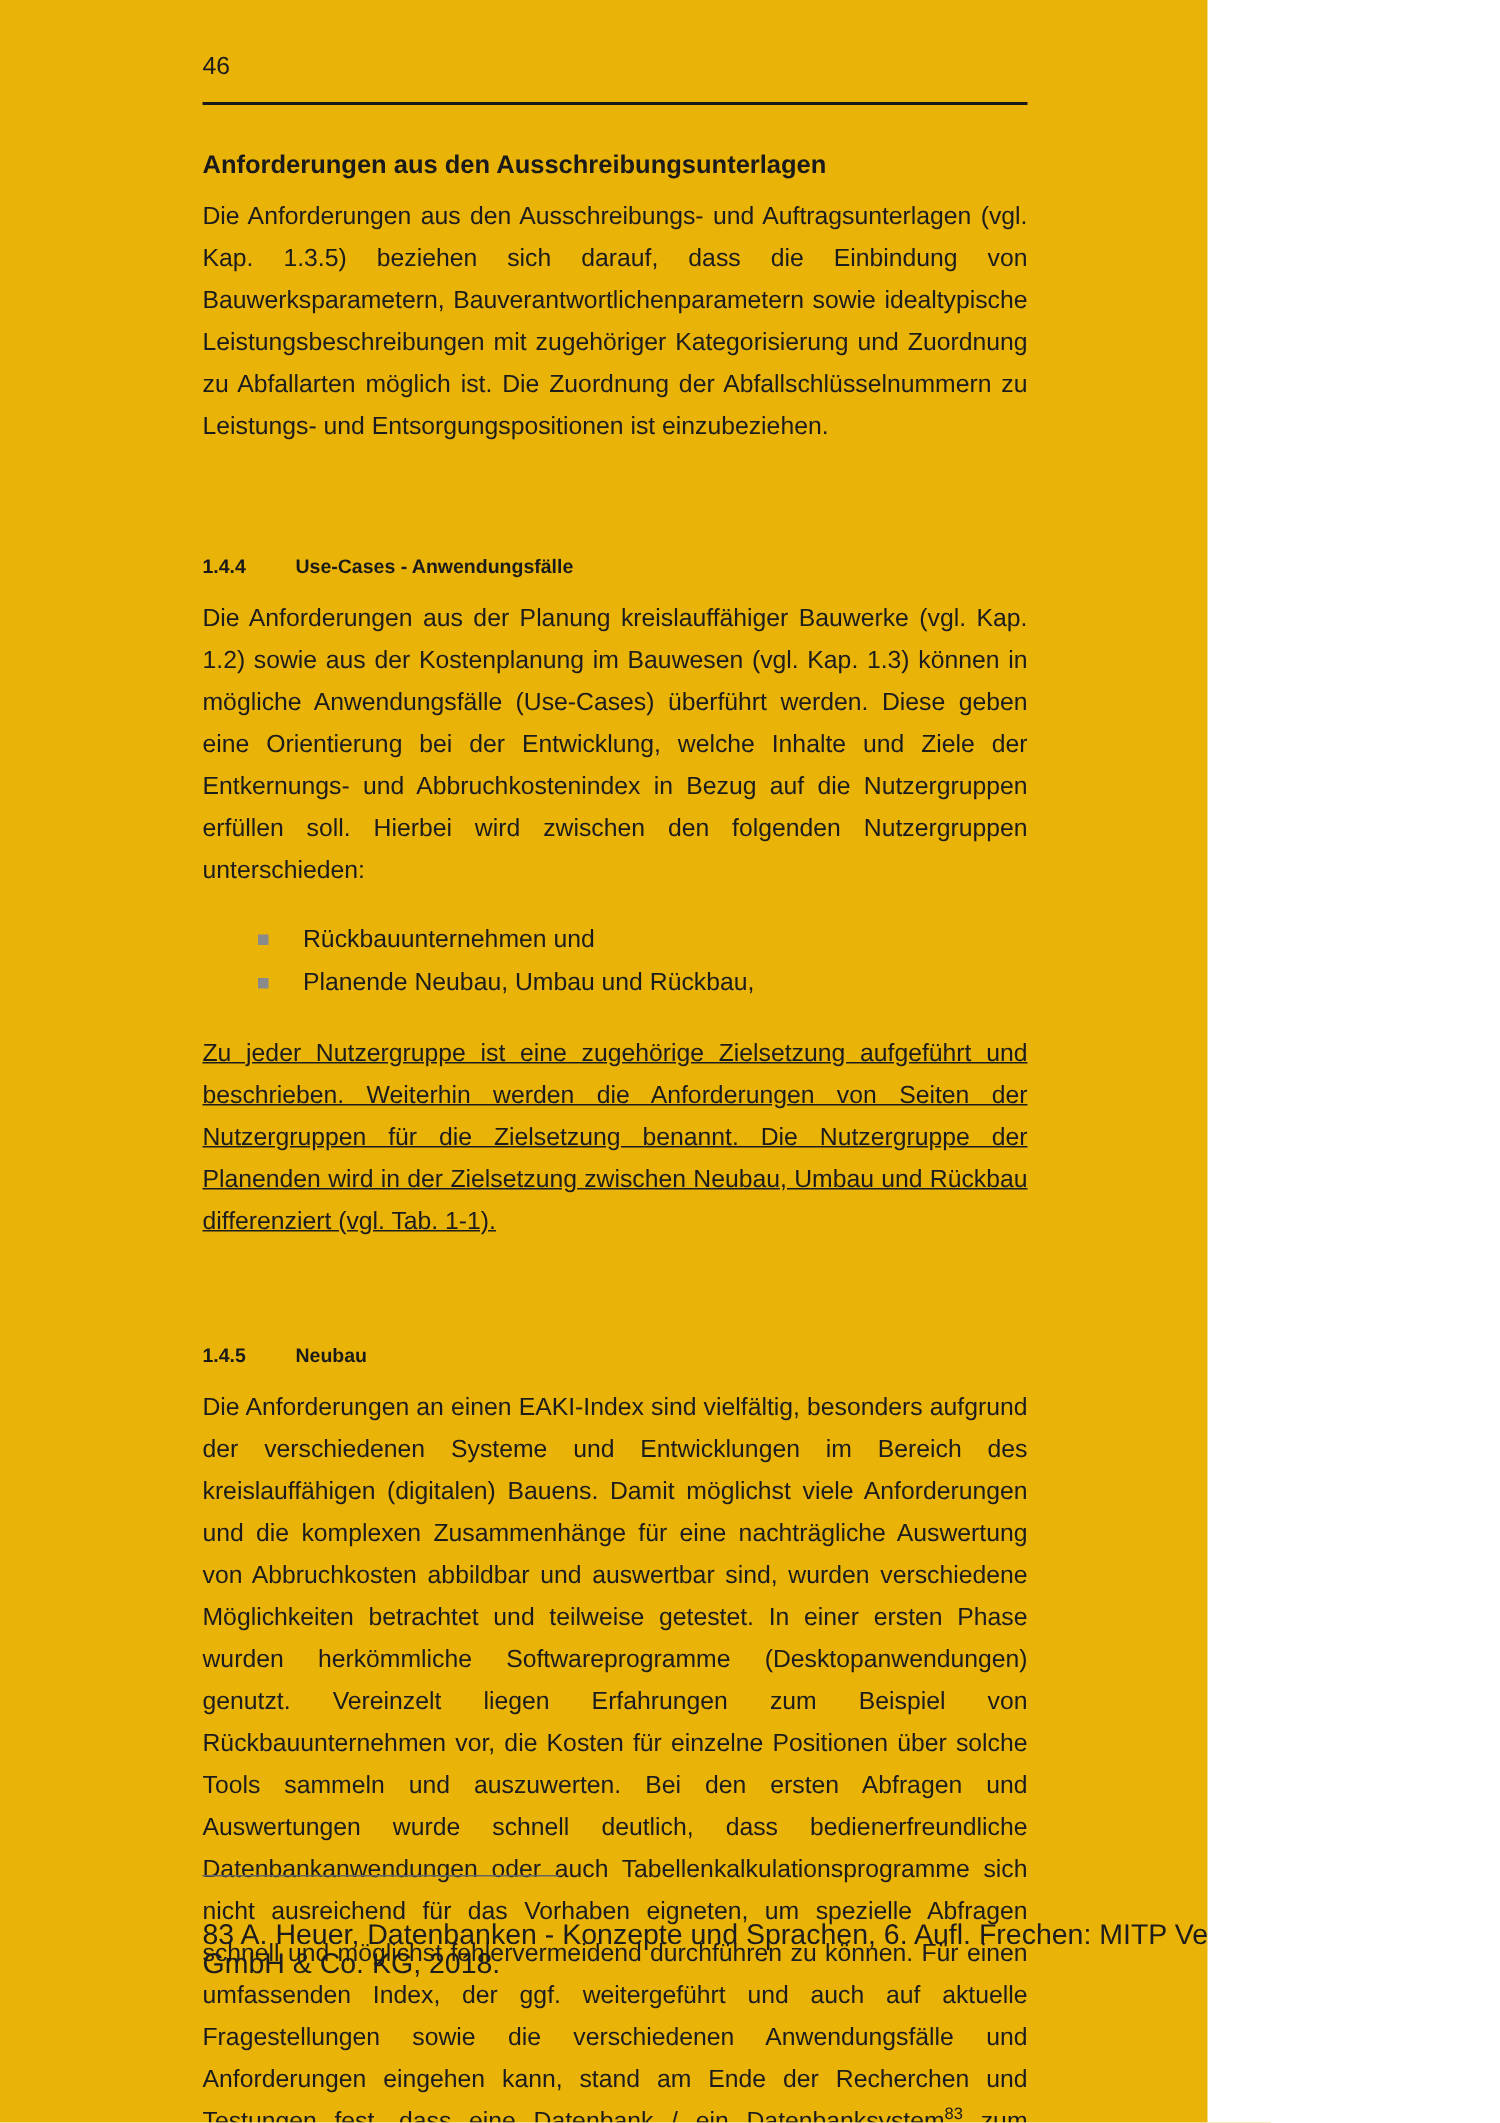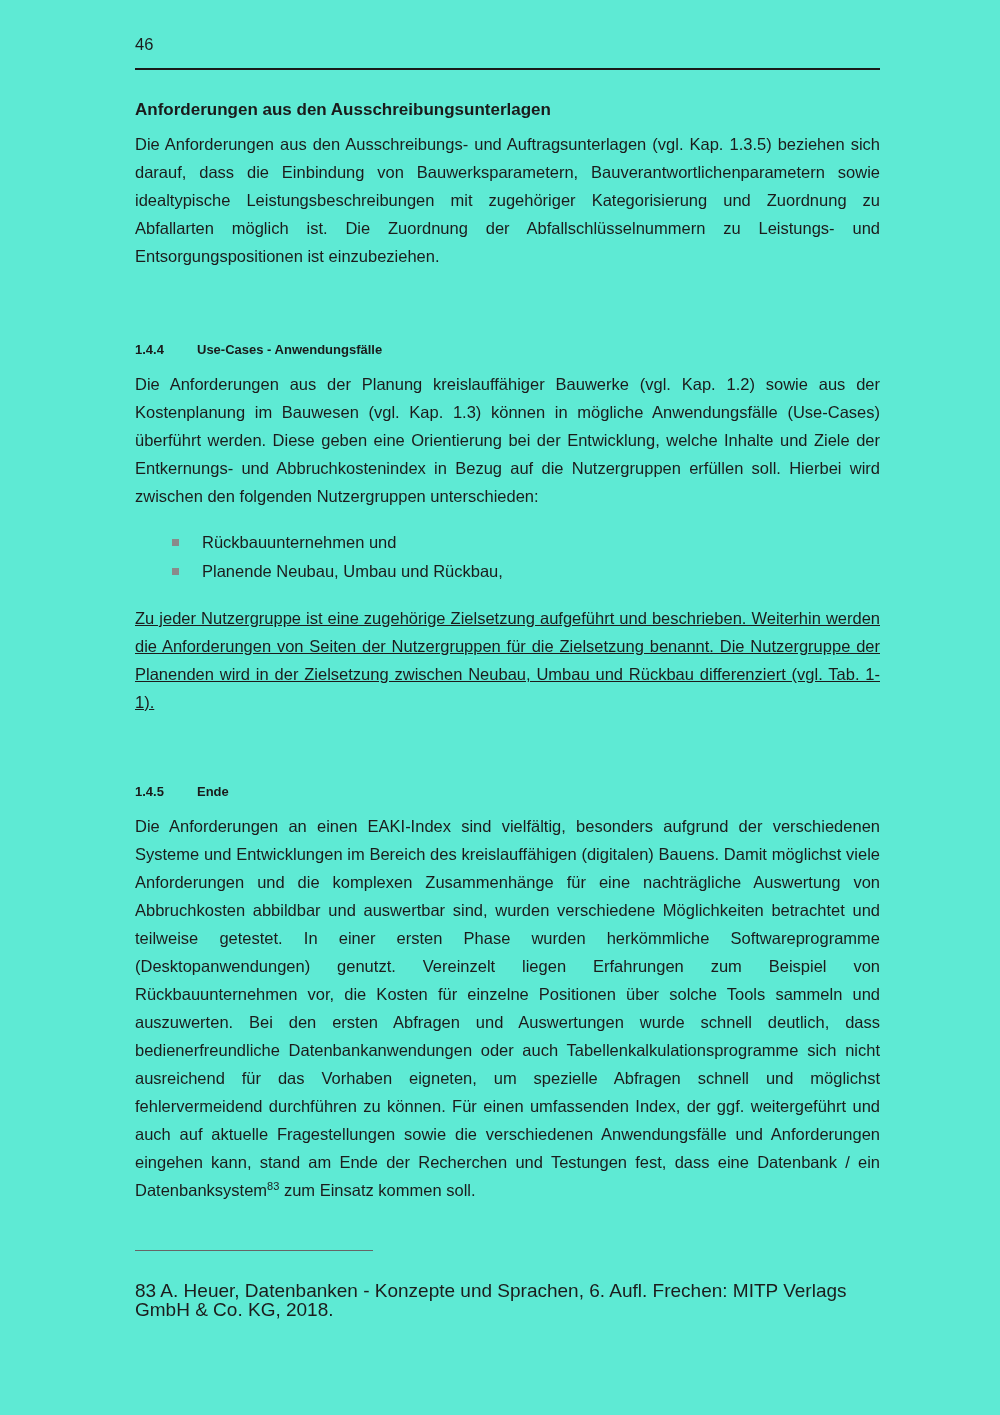--- a/index.html
+++ b/index.html
@@ -7,24 +7,24 @@
     width: 1000px;
     height: 1415px;
     background: #ffffff;
   }
   body {
     font-family: "Liberation Sans", sans-serif;
     color: #1c1c1c;
   }
   .page {
     position: relative;
-    width: 1000px;
+    width: 805px;
     height: 1415px;
     padding: 34px 120px 0 135px;
-    background: #5eead4;
+    background: #eab308;
     overflow: hidden;
   }
   .page-number {
     font-size: 16.5px;
     line-height: 20px;
     color: #1c1c1c;
   }
   .header-rule {
     margin-top: 14px;
     border: none;
@@ -127,21 +127,21 @@
       </li>
       <li>
         <span class="bullet"></span>
         <span>Planende Neubau, Umbau und Rückbau,</span>
       </li>
     </ul>
 
     <p class="doc-para" style="margin-top:18px;text-decoration:underline;">Zu jeder Nutzergruppe ist eine zugehörige Zielsetzung aufgeführt und beschrieben. Weiterhin werden die Anforderungen von Seiten der Nutzergruppen für die Zielsetzung benannt. Die Nutzergruppe der Planenden wird in der Zielsetzung zwischen Neubau, Umbau und Rückbau differenziert (vgl. Tab. 1-1).</p>
 
     <h3 class="section-heading" style="margin-top:64px;">
-      <span class="sec-num">1.4.5</span><span>Ende</span>
+      <span class="sec-num">1.4.5</span><span>Neubau</span>
     </h3>
 
     <p class="doc-para"><span>Die Anforderungen an einen EAKI-Index sind vielfältig, besonders aufgrund der verschiedenen Systeme und Entwicklungen im Bereich des kreislauffähigen (digitalen) Bauens. Damit möglichst viele Anforderungen und die komplexen Zusammenhänge für eine nachträgliche Auswertung von Abbruchkosten abbildbar und auswertbar sind, wurden verschiedene Möglichkeiten betrachtet und teilweise getestet. In einer ersten Phase wurden herkömmliche Softwareprogramme (Desktopanwendungen) genutzt. Vereinzelt liegen Erfahrungen zum Beispiel von Rückbauunternehmen vor, die Kosten für einzelne Positionen über solche Tools sammeln und auszuwerten. Bei den ersten Abfragen und Auswertungen wurde schnell deutlich, dass bedienerfreundliche Datenbankanwendungen oder auch Tabellenkalkulationsprogramme sich nicht ausreichend für das Vorhaben eigneten, um spezielle Abfragen schnell und möglichst fehlervermeidend durchführen zu können. Für einen umfassenden Index, der ggf. weitergeführt und auch auf aktuelle Fragestellungen sowie die verschiedenen Anwendungsfälle und Anforderungen eingehen kann, stand am Ende der Recherchen und Testungen fest, dass eine Datenbank / ein Datenbanksystem</span><sup class="fn-ref">83</sup><span> zum Einsatz kommen soll.</span></p>
 
   </main>
 
   <footer class="footnote-area">
     <div class="footnote-rule"></div>
     <p class="footnote"><span>83</span><span> A. Heuer, Datenbanken - Konzepte und Sprachen, 6. Aufl. Frechen: MITP Verlags GmbH &amp; Co. KG, 2018.</span></p>
   </footer>

